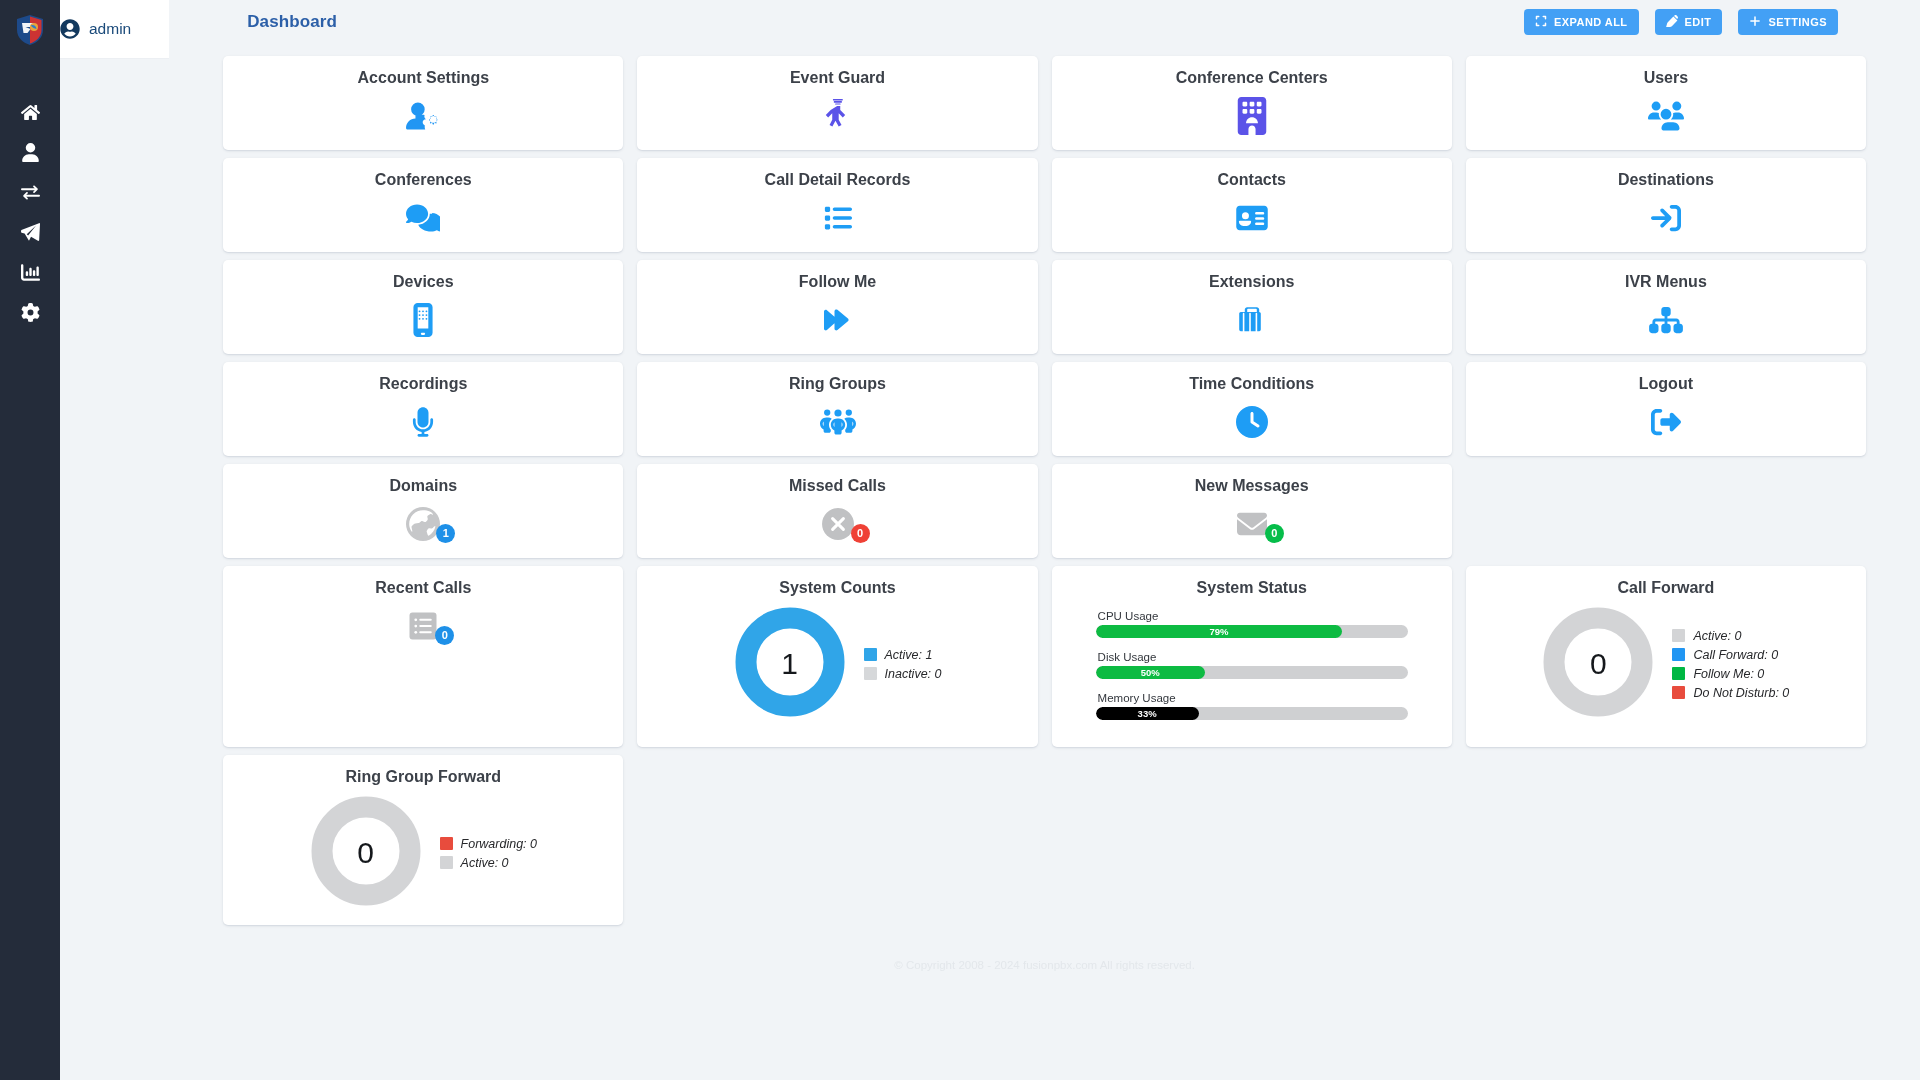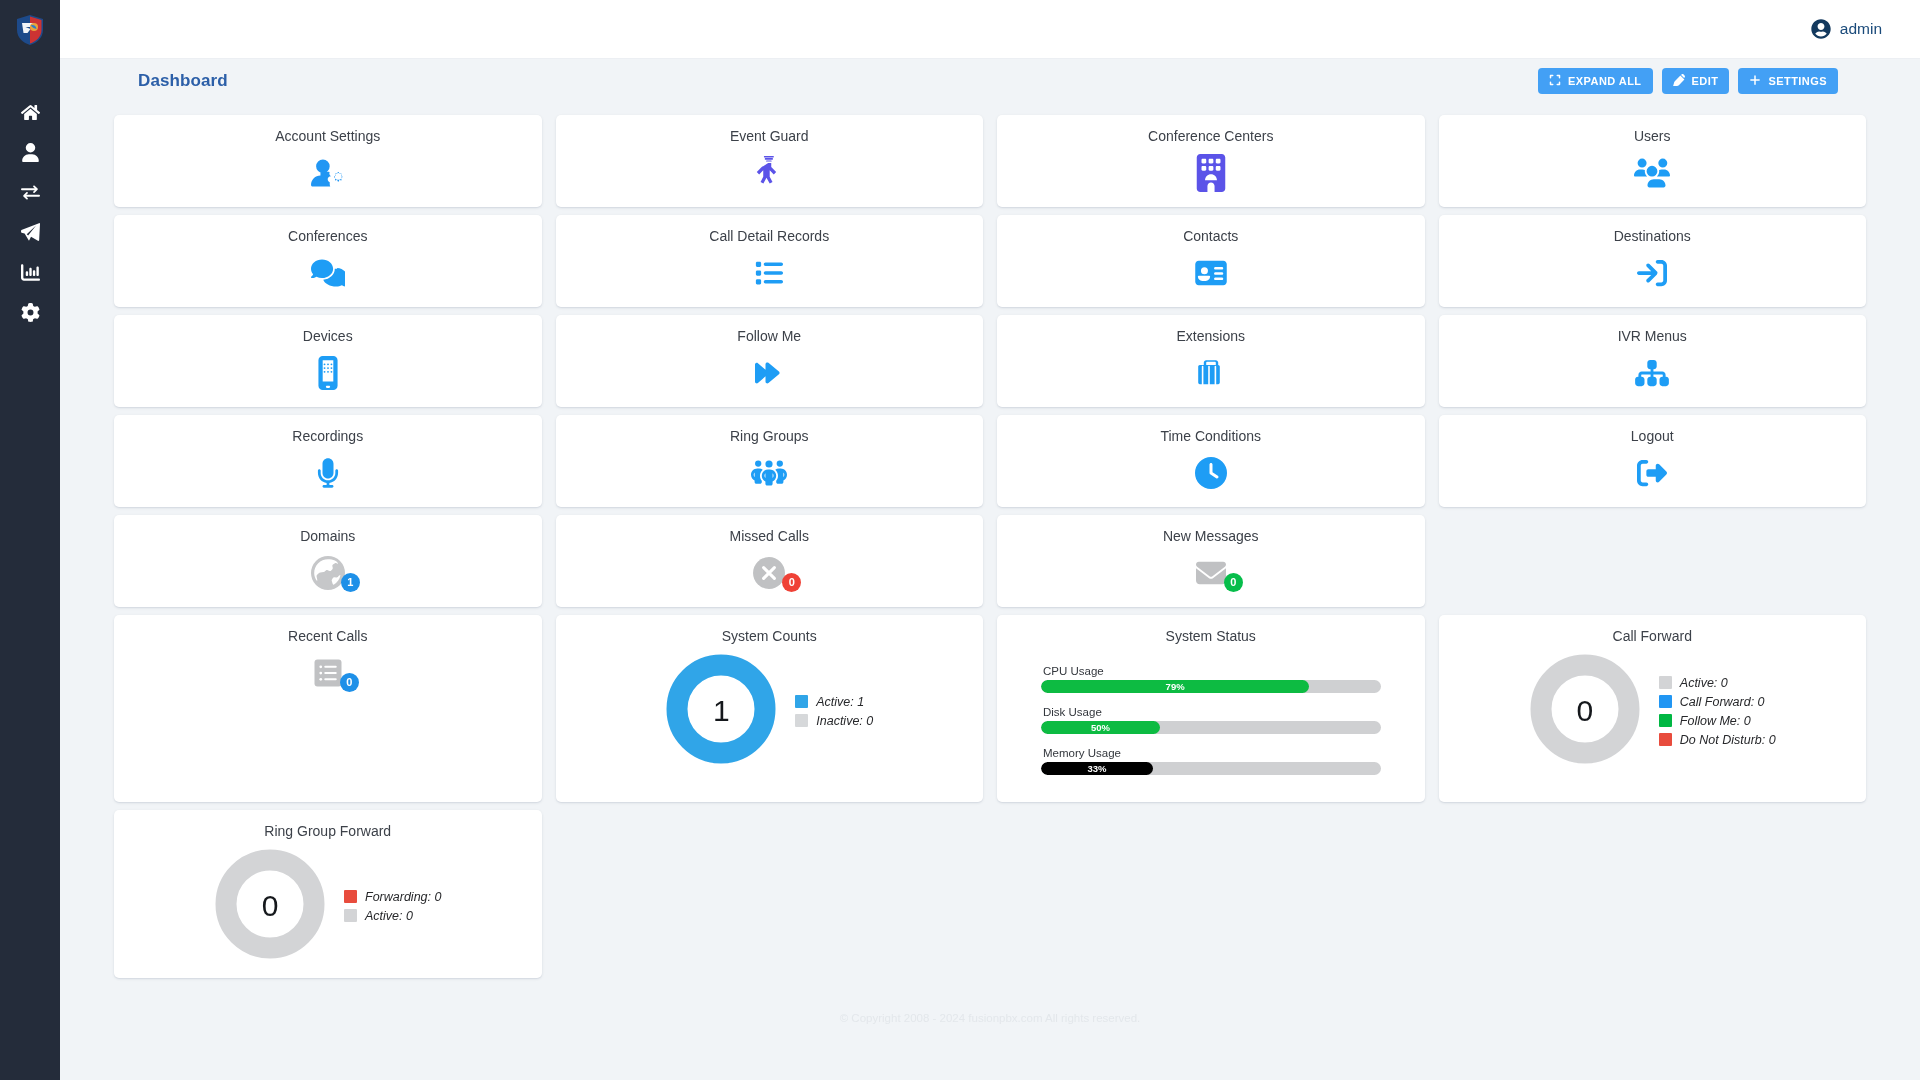--- a/index.html
+++ b/index.html
@@ -21,21 +21,21 @@
   }
   .brand-logo { margin-top: 14px; margin-bottom: 46px; width: 30px; height: 32px; }
   .nav-icon {
     width: 60px; height: 40px;
     display: flex; align-items: center; justify-content: center;
     color: #ffffff; cursor: pointer;
   }
   .nav-icon svg { width: 19px; height: 19px; fill: #ffffff; }
 
   
-  .right { flex: 1 1 auto; display: flex; flex-direction: column; min-width: 0; }
+  .right { flex: 1 1 auto; display: flex; flex-direction: row; min-width: 0; }
 
   .topbar {
     height: 59px; background: #ffffff;
     display: flex; align-items: center; justify-content: flex-end;
     padding-right: 38px; flex: 0 0 59px;
     border-bottom: 1px solid #eceff3;
   }
   .user-box { display: flex; align-items: center; gap: 9px; cursor: pointer; }
   .user-box svg { width: 20px; height: 20px; fill: #13395e; display:block; }
   .user-name { font-size: 15.5px; color: #1a4a7a; }
@@ -47,41 +47,42 @@
     padding: 0 58px 12px 54px;
   }
   .page-title { font-size: 17px; font-weight: bold; color: #2c5fa8; letter-spacing: .1px; }
   .head-actions { display: flex; align-items: center; gap: 9px; }
   .btn {
     background: #43a0f5; color: #fff; border: none; border-radius: 4px;
     height: 26px; padding: 0 11px;
     font-size: 11px; font-weight: bold; letter-spacing: .45px;
     display: inline-flex; align-items: center; gap: 7px; cursor: pointer;
     font-family: "Liberation Sans", sans-serif;
+    margin-left: 7px;
   }
   .btn svg { width: 12px; height: 12px; fill: #fff; }
 
   
   .grid {
     display: grid;
     grid-template-columns: repeat(4, 1fr);
     gap: 8px 14px;
     padding: 0 30px 0 30px;
   }
   .card {
     background: #ffffff;
     border-radius: 5px;
     box-shadow: 0 1px 3px rgba(20,40,70,.10), 0 1px 1px rgba(20,40,70,.05);
     padding: 13px 10px 14px;
     display: flex; flex-direction: column; align-items: center;
     cursor: pointer;
   }
   .card-title {
-    font-size: 14px; color: #3c4149; text-align: center;
-    margin-bottom: 9px; font-weight: 400;
+    font-size: 16px; color: #3c4149; text-align: center;
+    margin-bottom: 9px; font-weight: 700;
   }
   .card-icon-wrap {
     height: 40px; display: flex; align-items: center; justify-content: center;
     position: relative;
   }
   .card-icon-wrap svg { display: block; }
   .badge {
     position: absolute; right: -15px; bottom: 1px;
     min-width: 19px; height: 19px; padding: 0 5px;
     border-radius: 11px; color: #fff;
@@ -101,21 +102,21 @@
   .donut .center {
     position: absolute; inset: 0; display: flex; align-items: center; justify-content: center;
     font-size: 30px; color: #15181c;
   }
   .legend { display: flex; flex-direction: column; gap: 5px; font-style: italic; }
   .legend-item { display: flex; align-items: center; gap: 8px; font-size: 12.5px; color: #27282b; }
   .swatch { width: 13px; height: 13px; border-radius: 1px; flex: 0 0 13px; }
 
   
   .status-body { width: 100%; padding: 4px 34px 0 34px; }
-  .status-label { font-size: 11.5px; color: #33373d; margin: 8px 0 3px 2px; }
+  .status-label { font-size: 11.5px; color: #33373d; margin: 0 0 3px 2px; }
   .bar-track {
     height: 13px; background: #cfd0d2; border-radius: 7px; overflow: hidden;
     margin-bottom: 13px; position: relative;
   }
   .bar-fill {
     height: 100%; background: #0dbb42; border-radius: 7px;
     display: flex; align-items: center; justify-content: center;
     color: #fff; font-size: 9.5px; font-weight: bold;
   }
 

